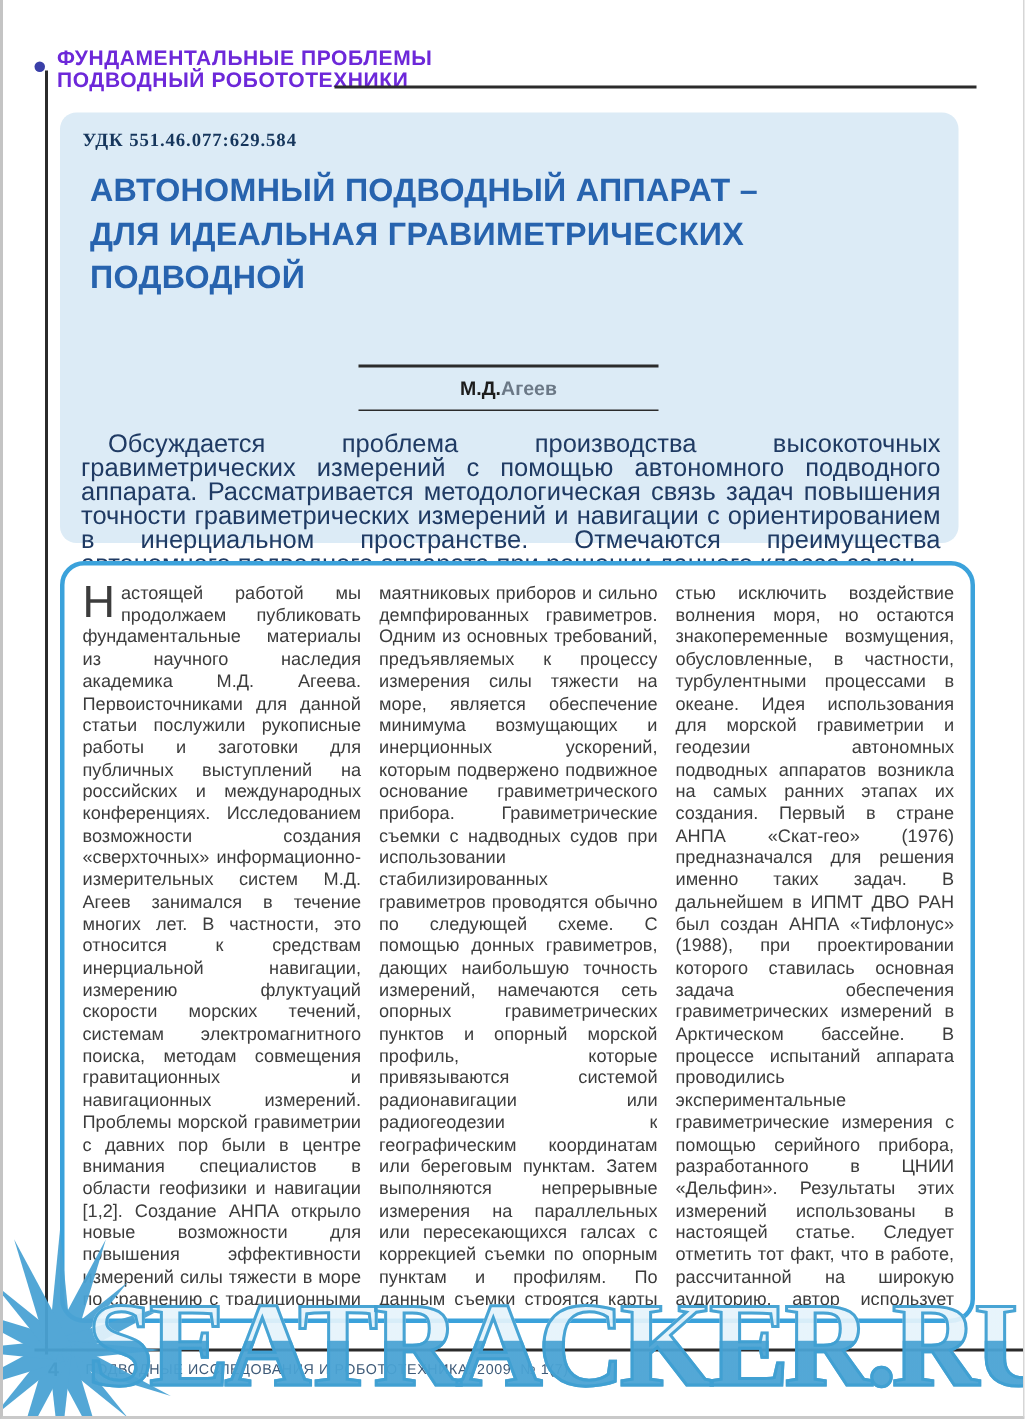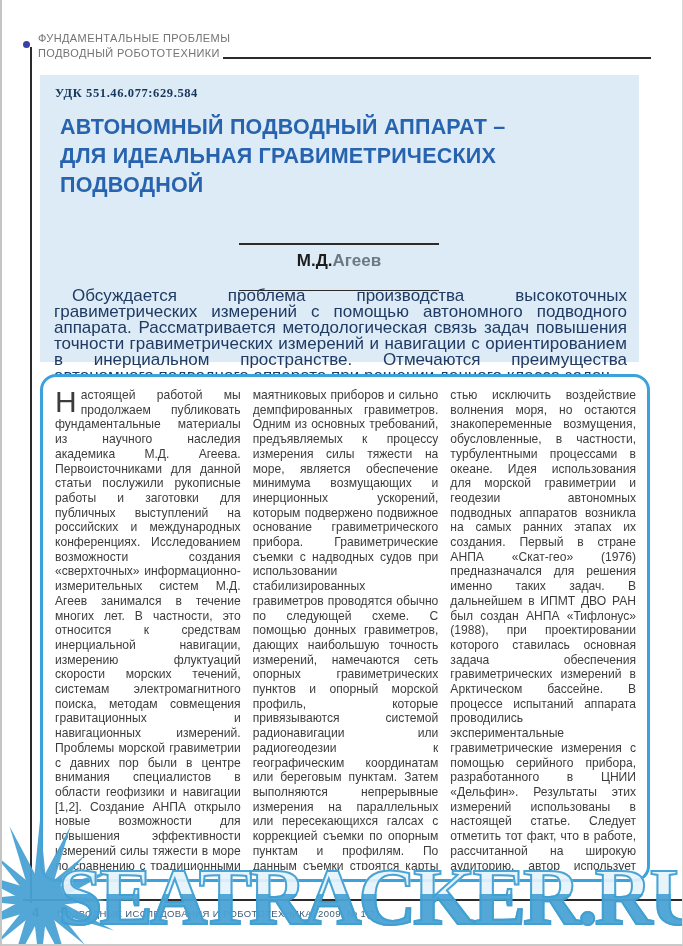--- a/index.html
+++ b/index.html
@@ -6,30 +6,30 @@
   .page{
     position:relative; width:683px; height:946px; margin:0 auto;
     background:#ffffff; overflow:hidden;
     border-left:2px solid #c4c4c4; border-right:1px solid #d6d6d6; border-bottom:2px solid #c9c9c9;
     box-sizing:border-box;
     font-family:"Liberation Sans", sans-serif;
   }
   
   .head-bullet{position:absolute; left:21px; top:41px; width:7px; height:7px; border-radius:50%; background:#3a3fa8;}
   .vert-rule{position:absolute; left:28px; top:47px; width:2px; height:856px; background:#2b2b2b;}
-  .running-head{position:absolute; left:36px; top:31px; color:#737373; font-weight:normal; font-size:11px; line-height:15px; letter-spacing:.4px;}
+  .running-head{position:absolute; left:36px; top:31px; color:#6d28d9; font-weight:bold; font-size:14px; line-height:15px; letter-spacing:.4px;}
   .head-rule{position:absolute; top:57px; left:221px; width:428px; height:2px; background:#2b2b2b;}
 
   
-  .panel{position:absolute; left:38px; top:75px; width:599px; height:287px; background:#dcebf6;}
+  .panel{position:absolute; left:38px; top:75px; width:599px; height:287px; background:#dcebf6;border-radius:11px;}
   .udc{position:absolute; left:15px; top:11px; font-family:"Liberation Serif", serif; font-weight:bold; font-size:12.5px; color:#16365c; letter-spacing:.6px;}
   .title{position:absolute; left:20px; right:20px; top:38px; color:#2763ae; font-weight:bold; font-size:21.5px; line-height:29px; letter-spacing:.2px;}
   .author-block{position:absolute; left:199px; top:168px; width:200px; text-align:center;}
   .author-rule{height:1.5px; background:#2b2b2b;}
-  .author-name{padding:6px 0 19px 0; font-size:17px; font-weight:bold;}
+  .author-name{padding:6px 0 7px 0; font-size:13px; font-weight:bold;}
   .author-name .ini{color:#1d1d1d;}
   .author-name .sur{color:#6b7886;}
   .abstract{position:absolute; left:14px; right:12px; top:213px; font-size:17px; line-height:16px; color:#1f3a63; text-align:justify; text-indent:18px;}
 
   
   .body-box{
     position:absolute; left:38px; top:374px; width:610px; height:508px;
     border:3px solid #3ba2db; border-radius:16px; box-sizing:border-box;
     padding:11px 11px 9px 12px; background:#fff;
   }

